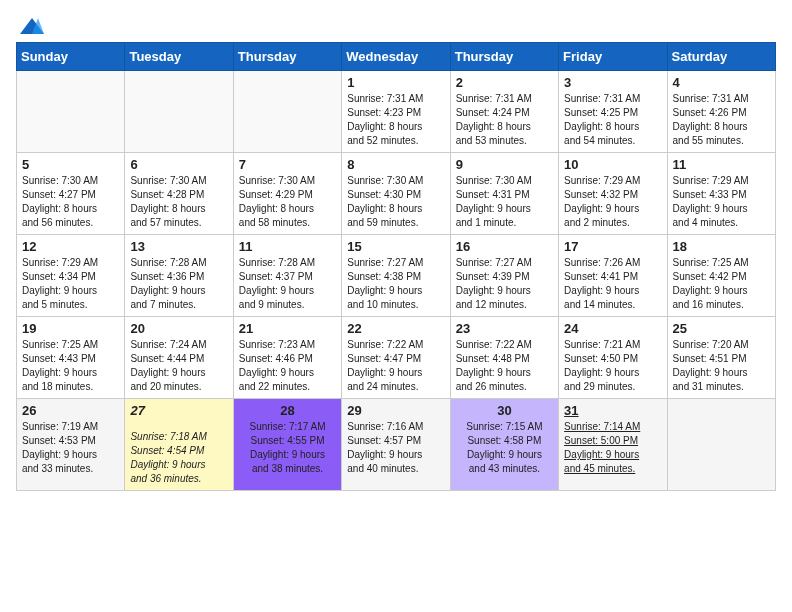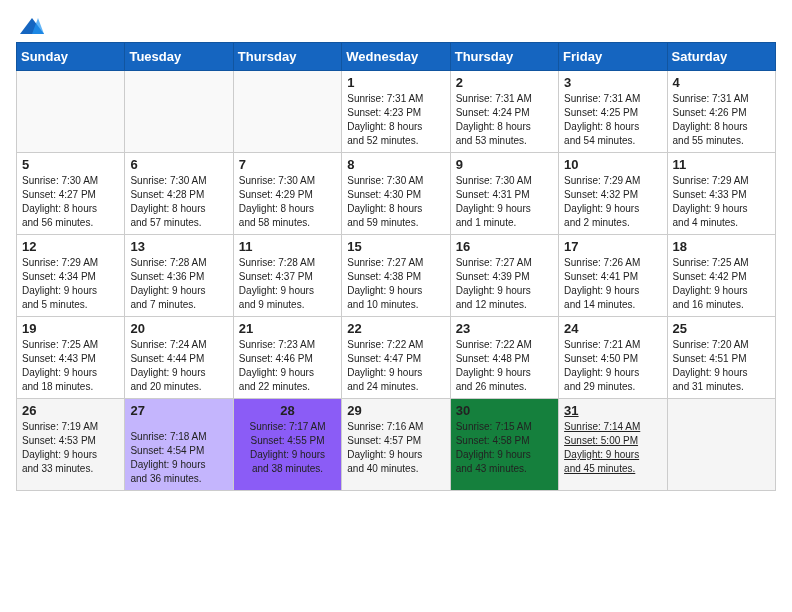--- a/index.html
+++ b/index.html
@@ -297,42 +297,42 @@
         </td>
       </tr>
       <tr class="last-row">
         <td style="background: rgb(245, 245, 245);">
           <span class="day-num">26</span>
           <div class="day-info" style="white-space: pre-line;">Sunrise: 7:19 AM
 Sunset: 4:53 PM
 Daylight: 9 hours
 and 33 minutes.</div>
         </td>
-        <td style="background: #c4b5fd;">
+        <td style="background: #fef9c3; font-style: italic;">
           <span class="day-num">27</span>
           <div class="day-info" style="white-space: pre-line; margin-top: 12px;">Sunrise: 7:18 AM
 Sunset: 4:54 PM
 Daylight: 9 hours
 and 36 minutes.</div>
         </td>
         <td style="background: #8b5cf6; text-align: center;">
           <span class="day-num">28</span>
           <div class="day-info" style="white-space: pre-line;">Sunrise: 7:17 AM
 Sunset: 4:55 PM
 Daylight: 9 hours
 and 38 minutes.</div>
         </td>
         <td style="background: rgb(245, 245, 245);">
           <span class="day-num">29</span>
           <div class="day-info" style="white-space: pre-line;">Sunrise: 7:16 AM
 Sunset: 4:57 PM
 Daylight: 9 hours
 and 40 minutes.</div>
         </td>
-        <td style="background: #15803d;">
+        <td style="background: #c4b5fd; text-align: center;">
           <span class="day-num">30</span>
           <div class="day-info" style="white-space: pre-line;">Sunrise: 7:15 AM
 Sunset: 4:58 PM
 Daylight: 9 hours
 and 43 minutes.</div>
         </td>
         <td style="background: rgb(245, 245, 245); text-decoration: underline;">
           <span class="day-num">31</span>
           <div class="day-info" style="white-space: pre-line;">Sunrise: 7:14 AM
 Sunset: 5:00 PM

